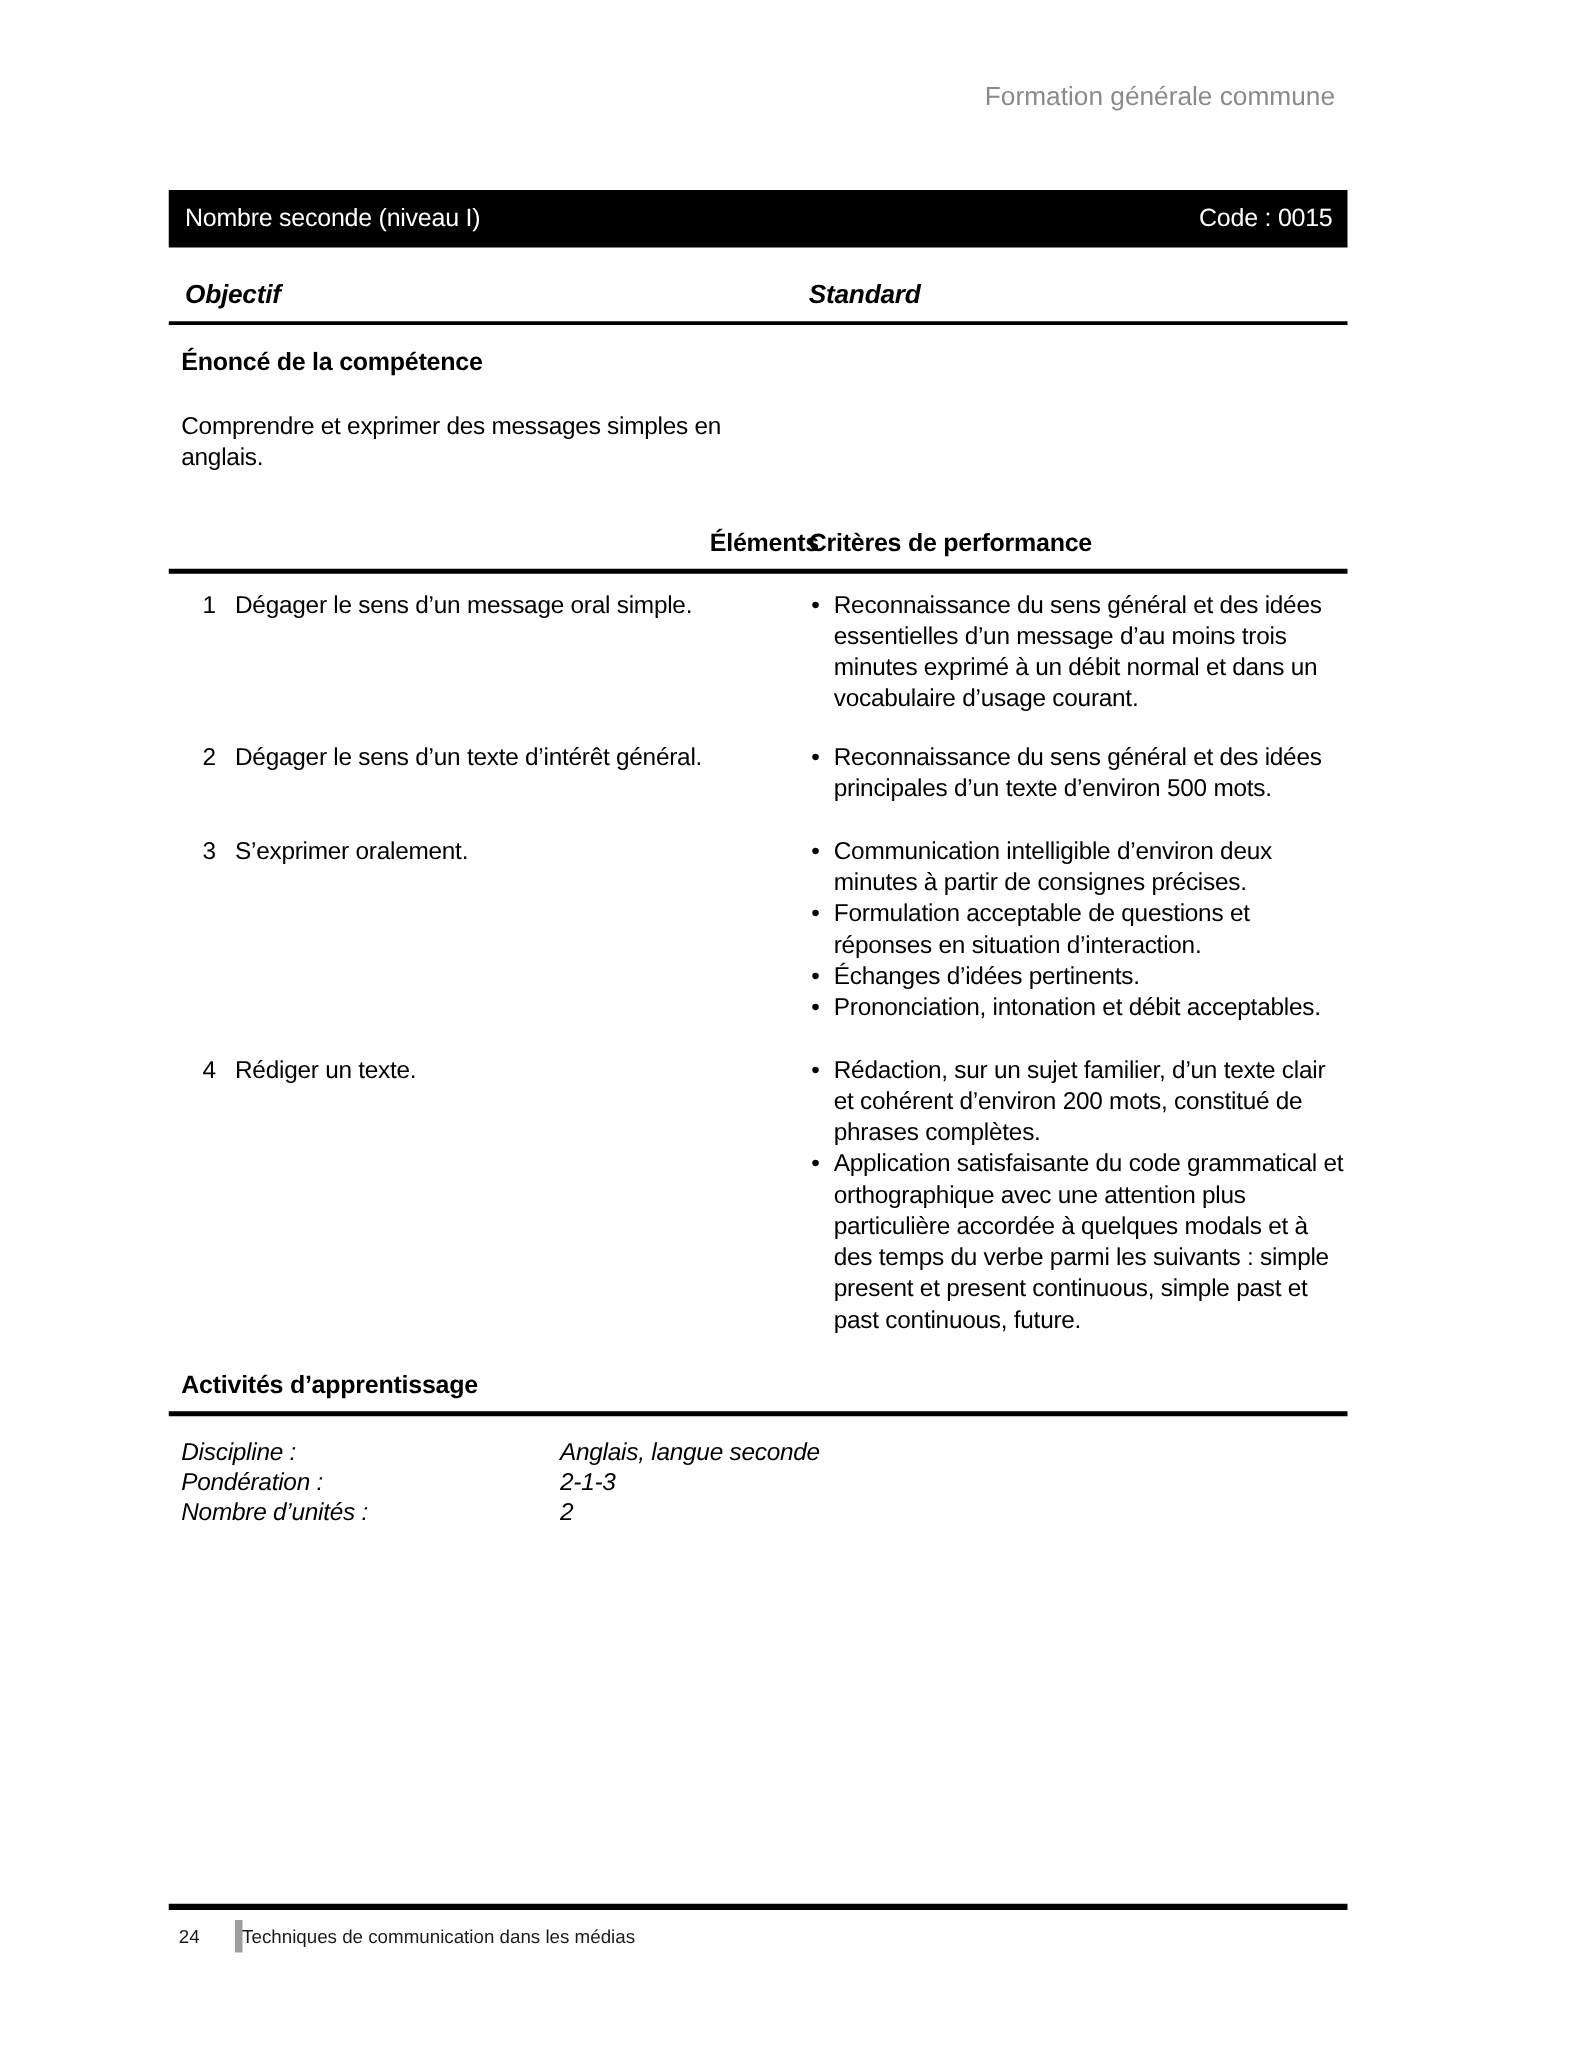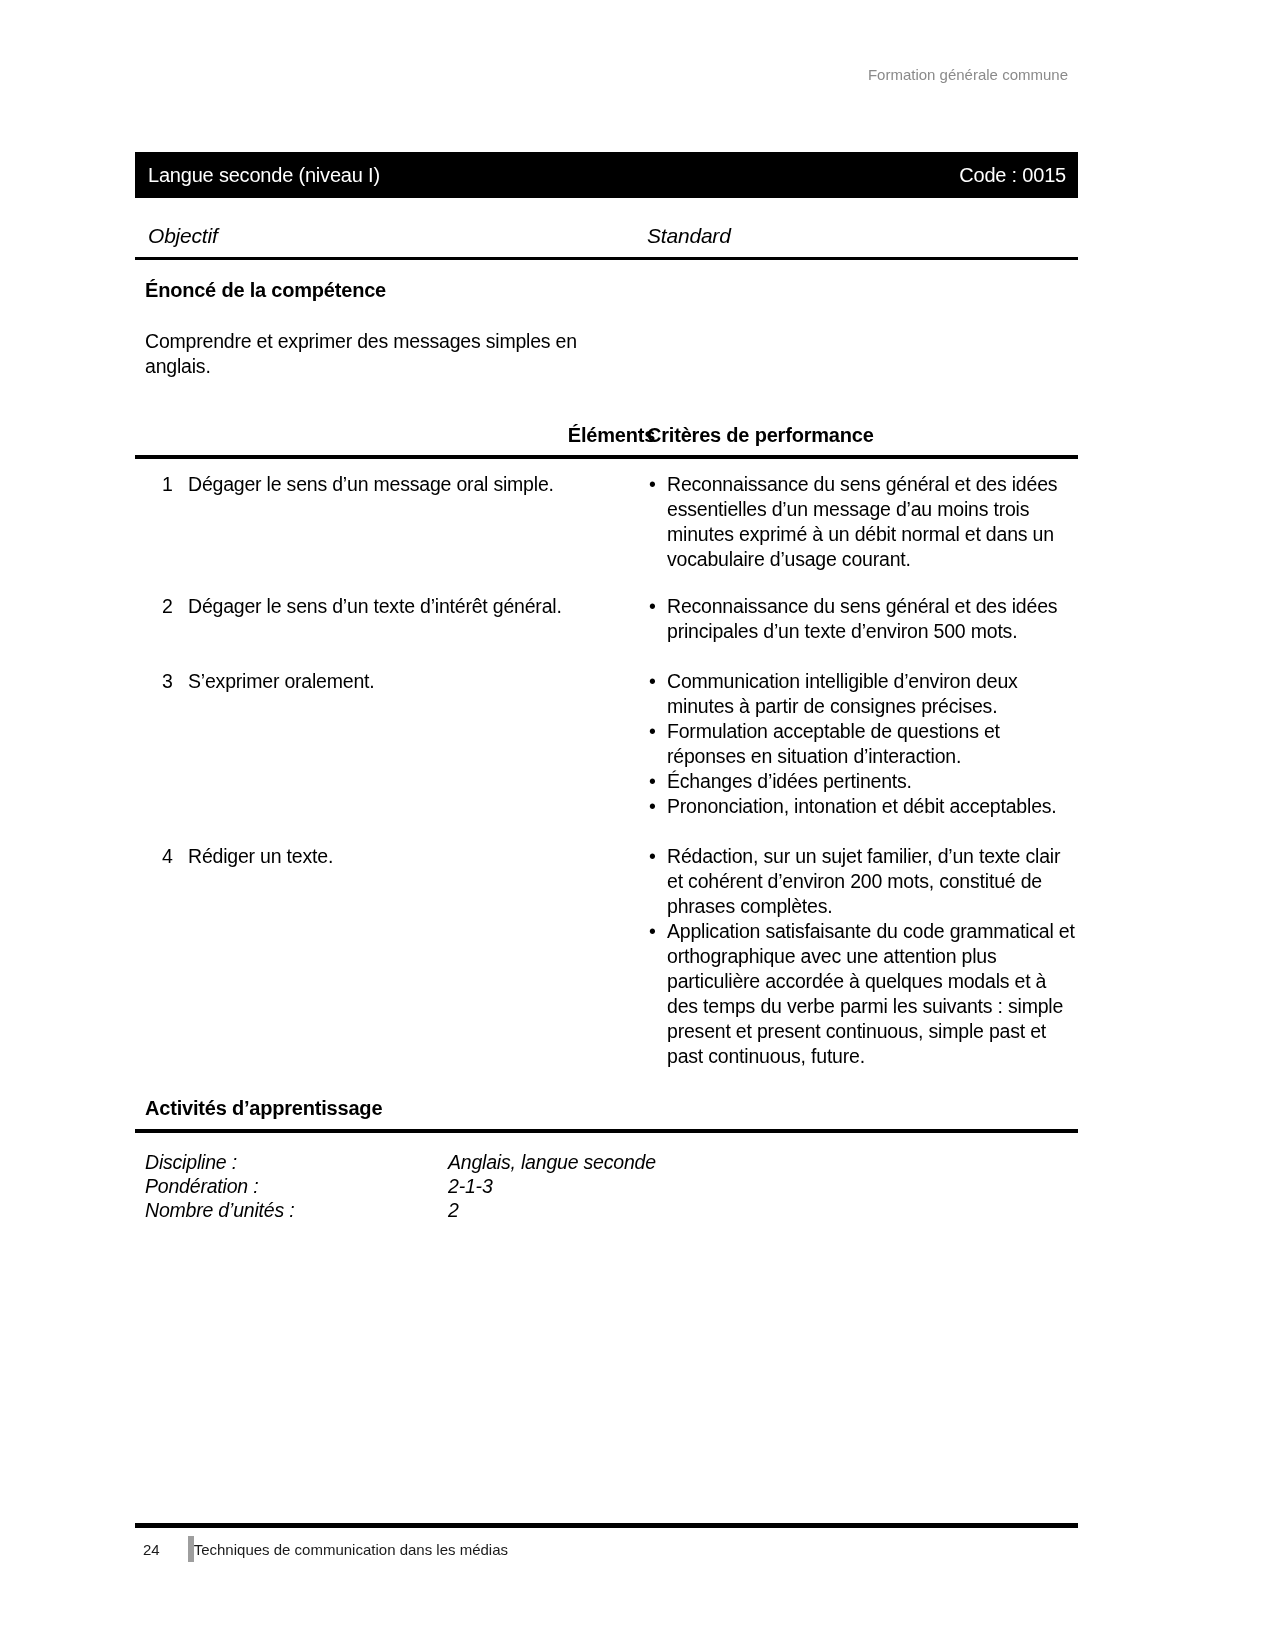--- a/index.html
+++ b/index.html
@@ -11,38 +11,38 @@
     background:#ffffff;
     color:#000;
     font-family:"Liberation Sans", "DejaVu Sans", sans-serif;
     font-size:19.5px;
     letter-spacing:-0.2px;
     overflow:hidden;
   }
 
   .doc-header {
     position:absolute; top:66px; right:207px;
-    font-size:15px; color:#8a8a8a; letter-spacing:0;
+    font-size:21px; color:#8a8a8a; letter-spacing:0;
   }
 
   .title-bar {
     position:absolute; left:135px; top:152px;
     width:943px; height:46px;
     background:#000; color:#fff;
     display:flex; align-items:center; justify-content:space-between;
     padding:0 12px 0 13px;
     font-size:20px;
   }
 
   .col-headers {
     position:absolute; left:135px; top:224px;
     width:943px;
     border-bottom:3px solid #000;
     padding:0 0 9px 13px;
-    font-size:21px; font-weight:normal; font-style:italic;
+    font-size:21px; font-weight:bold; font-style:italic;
   }
   .col-headers .std { position:absolute; left:512px; top:0; }
 
   .competence-heading {
     position:absolute; left:145px; top:279px;
     font-size:20px; font-weight:bold;
   }
   .competence-statement {
     position:absolute; left:145px; top:329px;
     width:472px; line-height:25px;
@@ -101,21 +101,21 @@
   .footer .footer-text { margin-left:0; }
 </style>
 </head>
 <body>
 
 <div class="page">
 
   <div class="doc-header">Formation générale commune</div>
 
   <div class="title-bar">
-    <span>Langue seconde (niveau I)</span>
+    <span>Nombre seconde (niveau I)</span>
     <span>Code : 0015</span>
   </div>
 
   <div class="col-headers">
     <span>Objectif</span>
     <span class="std">Standard</span>
   </div>
 
   <div class="competence-heading">Énoncé de la compétence</div>
   <div class="competence-statement">Comprendre et exprimer des messages simples en anglais.</div>

